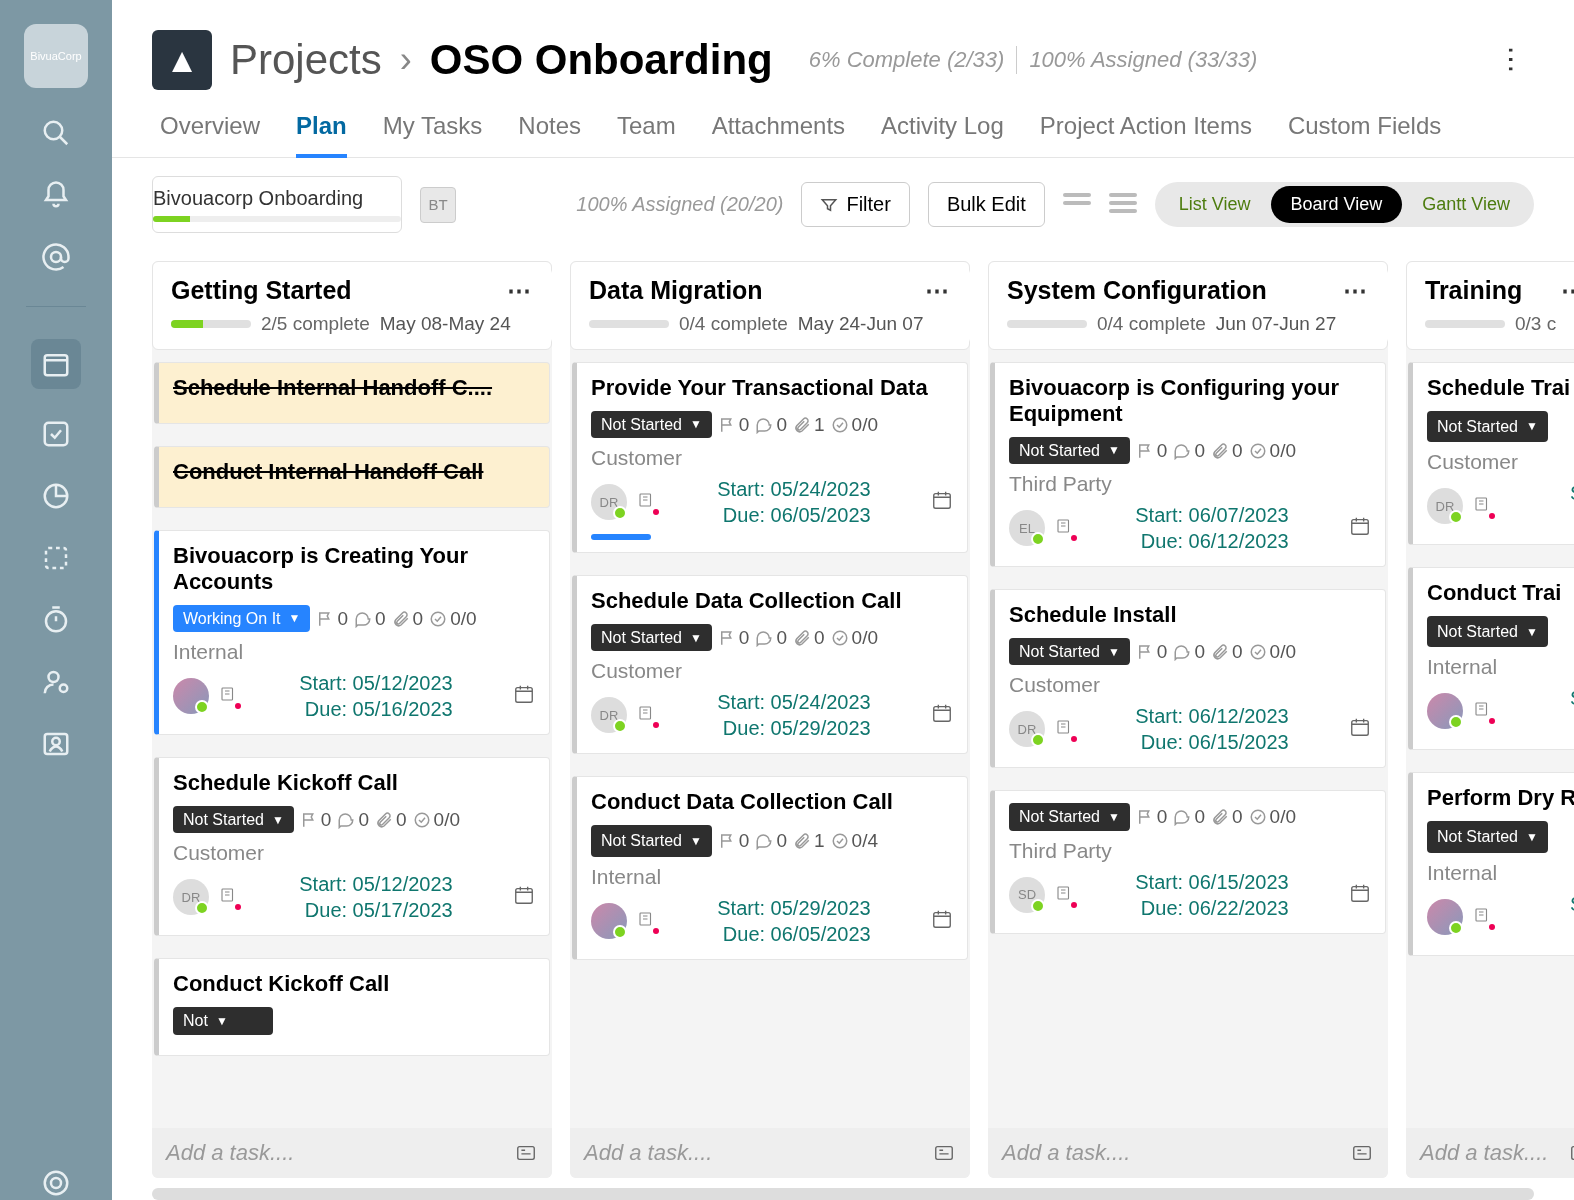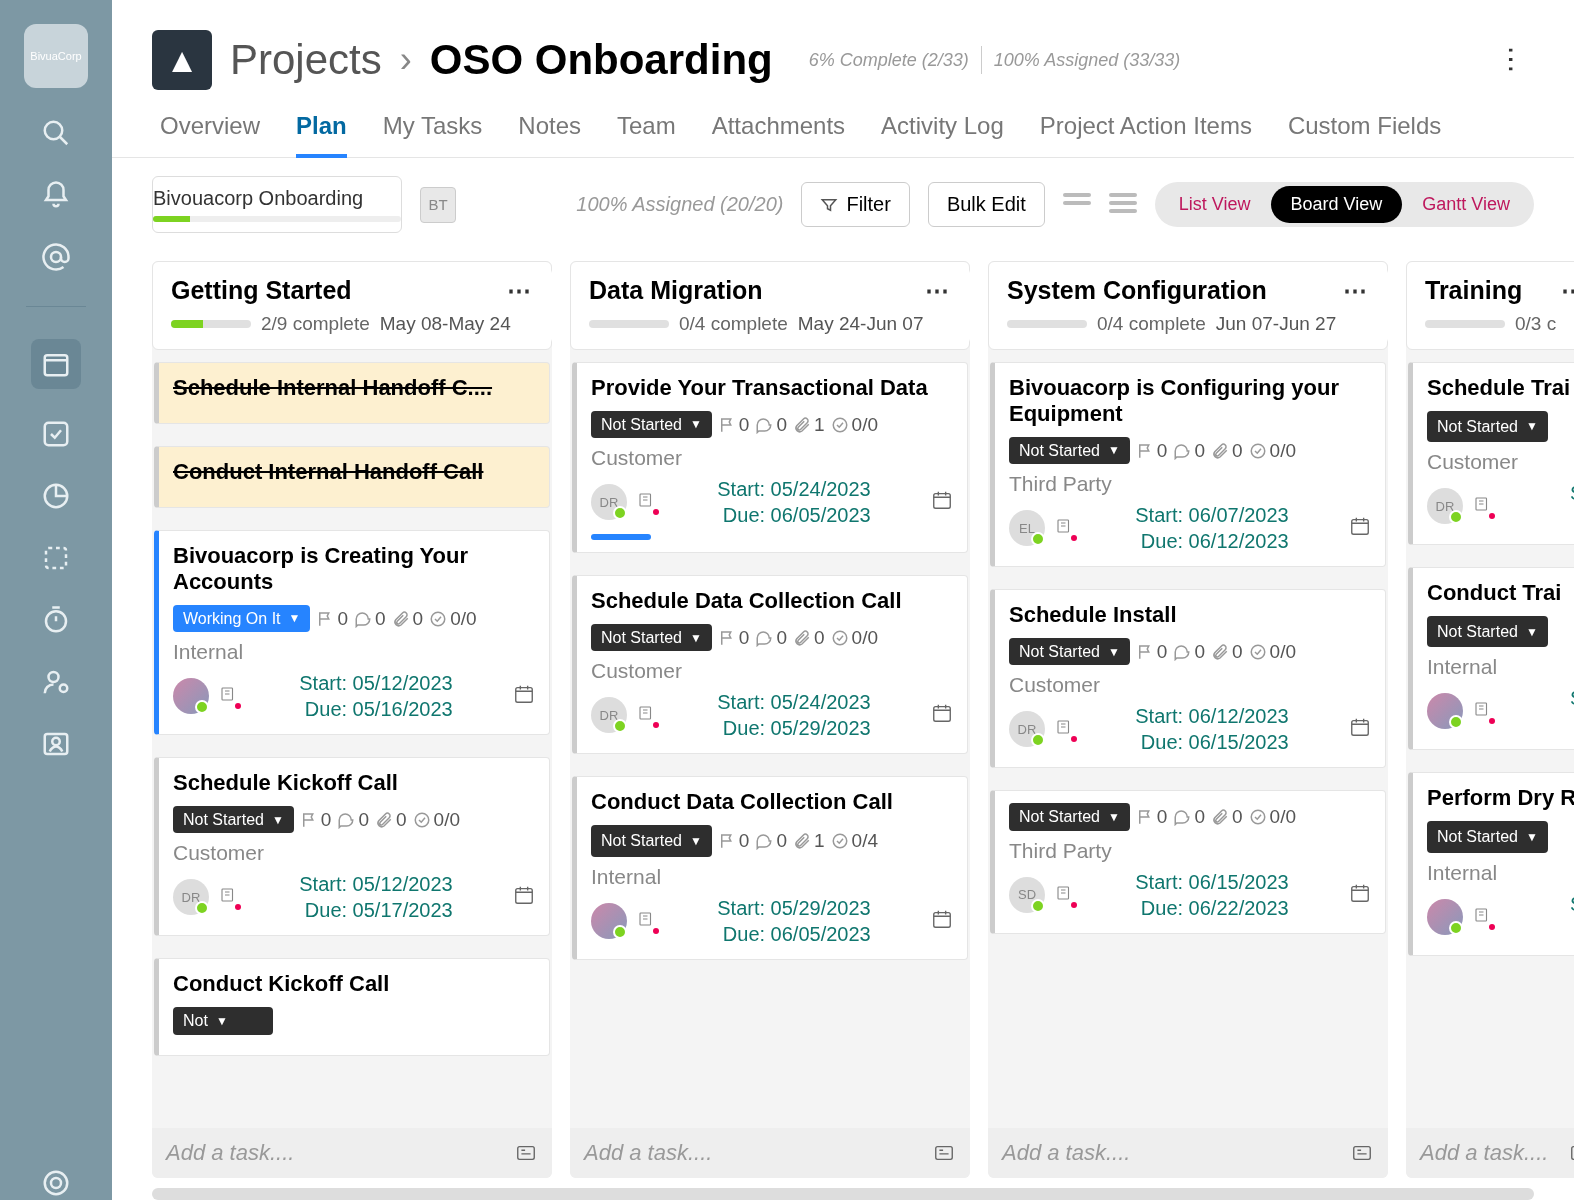--- a/index.html
+++ b/index.html
@@ -11,39 +11,39 @@
 .nav-icon svg { width: 30px; height: 30px; stroke: #e8eff2; stroke-width: 2; fill: none; }
 .nav-icon.active { background: #6a8795; border-radius: 8px; width:50px; height:50px; }
 .nav-divider { width: 60px; height: 1px; background: #6a8795; margin: 4px 0; }
 .main { flex: 1; display: flex; flex-direction: column; overflow: hidden; }
 .header { padding: 30px 40px 0 40px; }
 .breadcrumb { display: flex; align-items: center; gap: 18px; }
 .proj-icon { width: 60px; height: 60px; background: #2a3540; border-radius: 6px; display:flex; align-items:center; justify-content:center; color:#fff; font-size:34px; font-weight:700; }
 .bc-link { font-size: 42px; color: #555; font-weight: 400; }
 .bc-sep { font-size: 36px; color: #888; }
 .bc-title { font-size: 42px; font-weight: 800; color: #000; }
-.header-meta { display: flex; align-items: center; gap: 12px; color: #999; font-size: 18px; font-style: italic; }
+.header-meta { display: flex; align-items: center; gap: 12px; color: #999; font-size: 22px; font-style: italic; }
 .header-meta .divider { width:1px; height:28px; background:#ccc; }
 .more-btn { font-size: 28px; color: #333; cursor: pointer; padding: 0 8px; letter-spacing: 2px; transform: rotate(90deg); }
 .tabs { display: flex; gap: 36px; padding: 22px 40px 0 48px; border-bottom: 1px solid #e5e5e5; }
 .tab { font-size: 24px; color: #777; padding-bottom: 14px; cursor: pointer; font-weight: 500; }
 .tab.active { color: #0369a1; font-weight: 700; border-bottom: 4px solid #2684ff; margin-bottom: -1px; }
 .subheader { display: flex; align-items: center; padding: 18px 40px; gap: 18px; }
 .milestone-chip { border: 1px solid #ddd; border-radius: 6px; padding: 10px 0; display: flex; flex-direction: column; gap: 6px; min-width: 250px; }
 .milestone-chip .name { font-size: 20px; color: #333; }
 .milestone-chip .bar { width: 100%; height: 6px; background: #eee; border-radius: 3px; overflow: hidden; }
 .milestone-chip .bar .fill { height: 100%; background: #7dd321; width: 15%; }
 .bt-avatar { width: 36px; height: 36px; border-radius: 4px; background: #e8e8e8; color:#888; display:flex; align-items:center; justify-content:center; font-size:15px; border:1px solid #ccc; }
 .subheader-spacer { flex: 1; }
 .assigned-text { color: #999; font-style: italic; font-size: 20px; }
 .filter-btn, .bulk-btn { border: 1px solid #ccc; background: #fff; padding: 10px 18px; border-radius: 6px; font-size: 20px; cursor: pointer; display:flex; align-items:center; gap:8px; }
 .view-icon { width: 28px; height: 24px; display:flex; flex-direction:column; gap:4px; cursor:pointer; }
 .view-icon span { height:4px; background:#bbb; border-radius:2px; }
 .view-toggle { display: flex; background: #e8e8e8; border-radius: 24px; padding: 4px; }
-.view-toggle button { border: none; background: transparent; padding: 8px 20px; border-radius: 20px; font-size: 18px; color: #be185d; cursor: pointer; }
+.view-toggle button { border: none; background: transparent; padding: 8px 20px; border-radius: 20px; font-size: 18px; color: #4d7c0f; cursor: pointer; }
 .view-toggle button.active { background: #000; color: #fff; }
 .board { flex: 1; display: flex; gap: 18px; padding: 10px 0 10px 40px; overflow-x: auto; overflow-y: hidden; }
 .column { width: 400px; flex-shrink: 0; display: flex; flex-direction: column; background: #f4f4f4; border-radius: 6px; }
 .col-header { background: #fff; border: 1px solid #e5e5e5; border-radius: 6px; padding: 14px 18px; margin-bottom: 12px; position: relative; }
 .col-header::after { content:''; position:absolute; right:-12px; top:50%; transform:translateY(-50%); width:0; height:0; border-top:36px solid transparent; border-bottom:36px solid transparent; border-left:12px solid #fff; }
 .col-title { font-size: 25px; font-weight: 800; color: #000; display:flex; justify-content:space-between; align-items:center; }
 .col-meta { display: flex; align-items: center; gap: 10px; margin-top: 8px; font-size: 19px; color: #666; }
 .col-bar { width: 80px; height: 8px; background: #e0e0e0; border-radius: 4px; overflow:hidden; }
 .col-bar .fill { height:100%; background:#7dd321; }
 .col-dates { color:#555; }
@@ -221,21 +221,21 @@
         <div class="column">
     <div class="col-header">
       <div class="col-title">
               <span>Getting Started</span>
               <span class="col-more">⋯</span>
             </div>
       <div class="col-meta">
         <div class="col-bar">
                 <div class="fill" style="width:40%"></div>
               </div>
-        <span>2/9 complete</span>
+        <span>2/5 complete</span>
         <span class="col-dates">May 08-May 24</span>
       </div>
     </div>
     <div class="col-body">
             <div class="card done">
       <div class="card-title">Schedule Internal Handoff C....</div>
 
     </div>
             <div class="card done">
       <div class="card-title">Conduct Internal Handoff Call</div>

